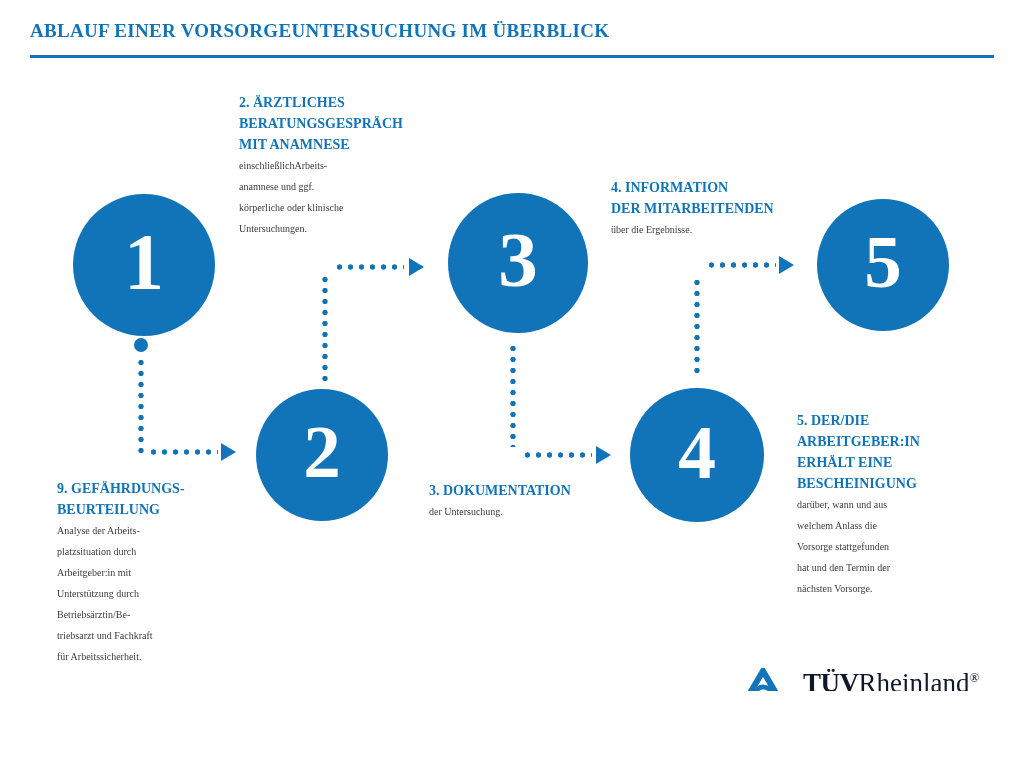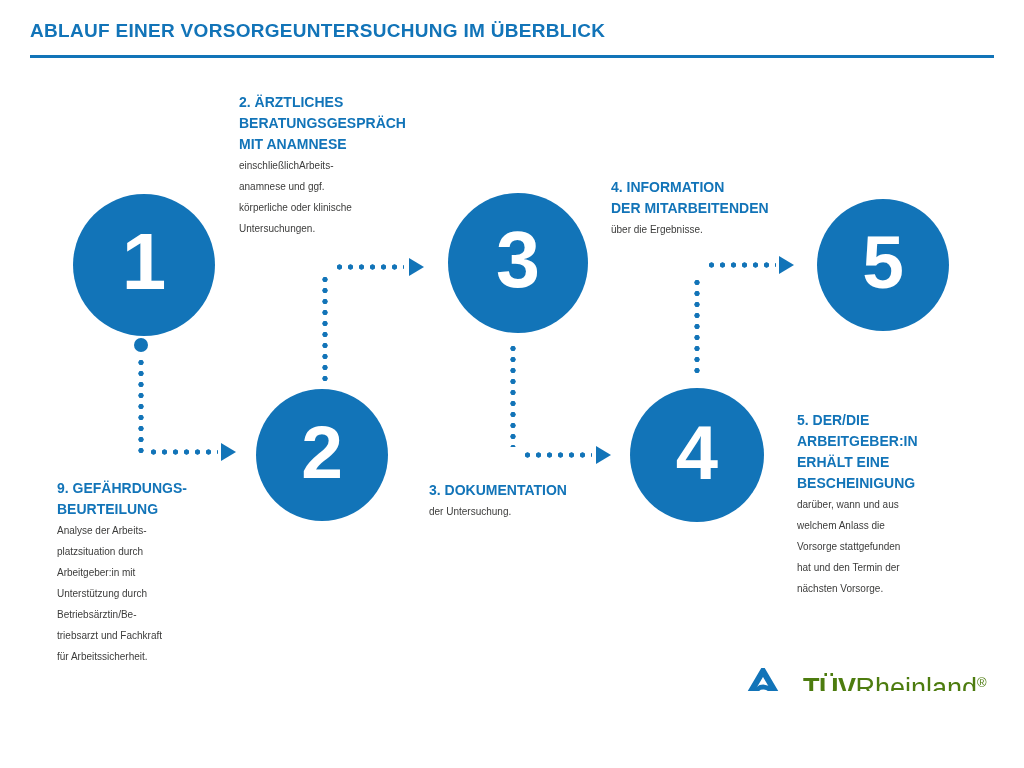--- a/index.html
+++ b/index.html
@@ -2,21 +2,21 @@
 <html lang="de"><head>
 <meta charset="utf-8">
 <style>
   :root{
     --blue:#1274B8;
     --text:#3C3C3B;
   }
   html,body{margin:0;padding:0;background:#fff;}
   .canvas{
     position:relative;width:1024px;height:691px;background:#fff;
-    font-family:Liberation Sans, sans-serif;overflow:hidden;
+    font-family:Liberation Serif, serif;overflow:hidden;
   }
   
   .page-title{
     position:absolute;left:30px;top:20px;font-size:19px;font-weight:bold;
     color:var(--blue);letter-spacing:0.3px;white-space:nowrap;
   }
   .title-rule{position:absolute;left:30px;top:55px;width:964px;height:3px;background:var(--blue);}
 
   
   .circle{
@@ -59,21 +59,21 @@
   .t1{left:57px;top:478px;}
   .t2{left:239px;top:92px;}
   .t3{left:429px;top:480px;}
   .t4{left:611px;top:177px;}
   .t5{left:797px;top:410px;}
 
   
   .logo{position:absolute;left:738px;top:664px;display:flex;align-items:flex-start;}
   .logo-mark{width:50px;height:50px;margin-top:4px;}
   .logo-text{margin-left:15px;}
-  .brand-line{font-size:27px;color:#4d7c0f;line-height:38px;white-space:nowrap;}
+  .brand-line{font-size:27px;color:#0f172a;line-height:28px;white-space:nowrap;}
   .brand-bold{font-weight:bold;letter-spacing:-0.5px;}
   .brand-reg{font-weight:normal;}
   .brand-r{font-size:13px;vertical-align:10px;}
   .tagline{font-size:19px;font-weight:bold;color:#15803d;margin-top:3px;}
 </style>
 </head>
 <body>
 
 <div class="canvas">
 

